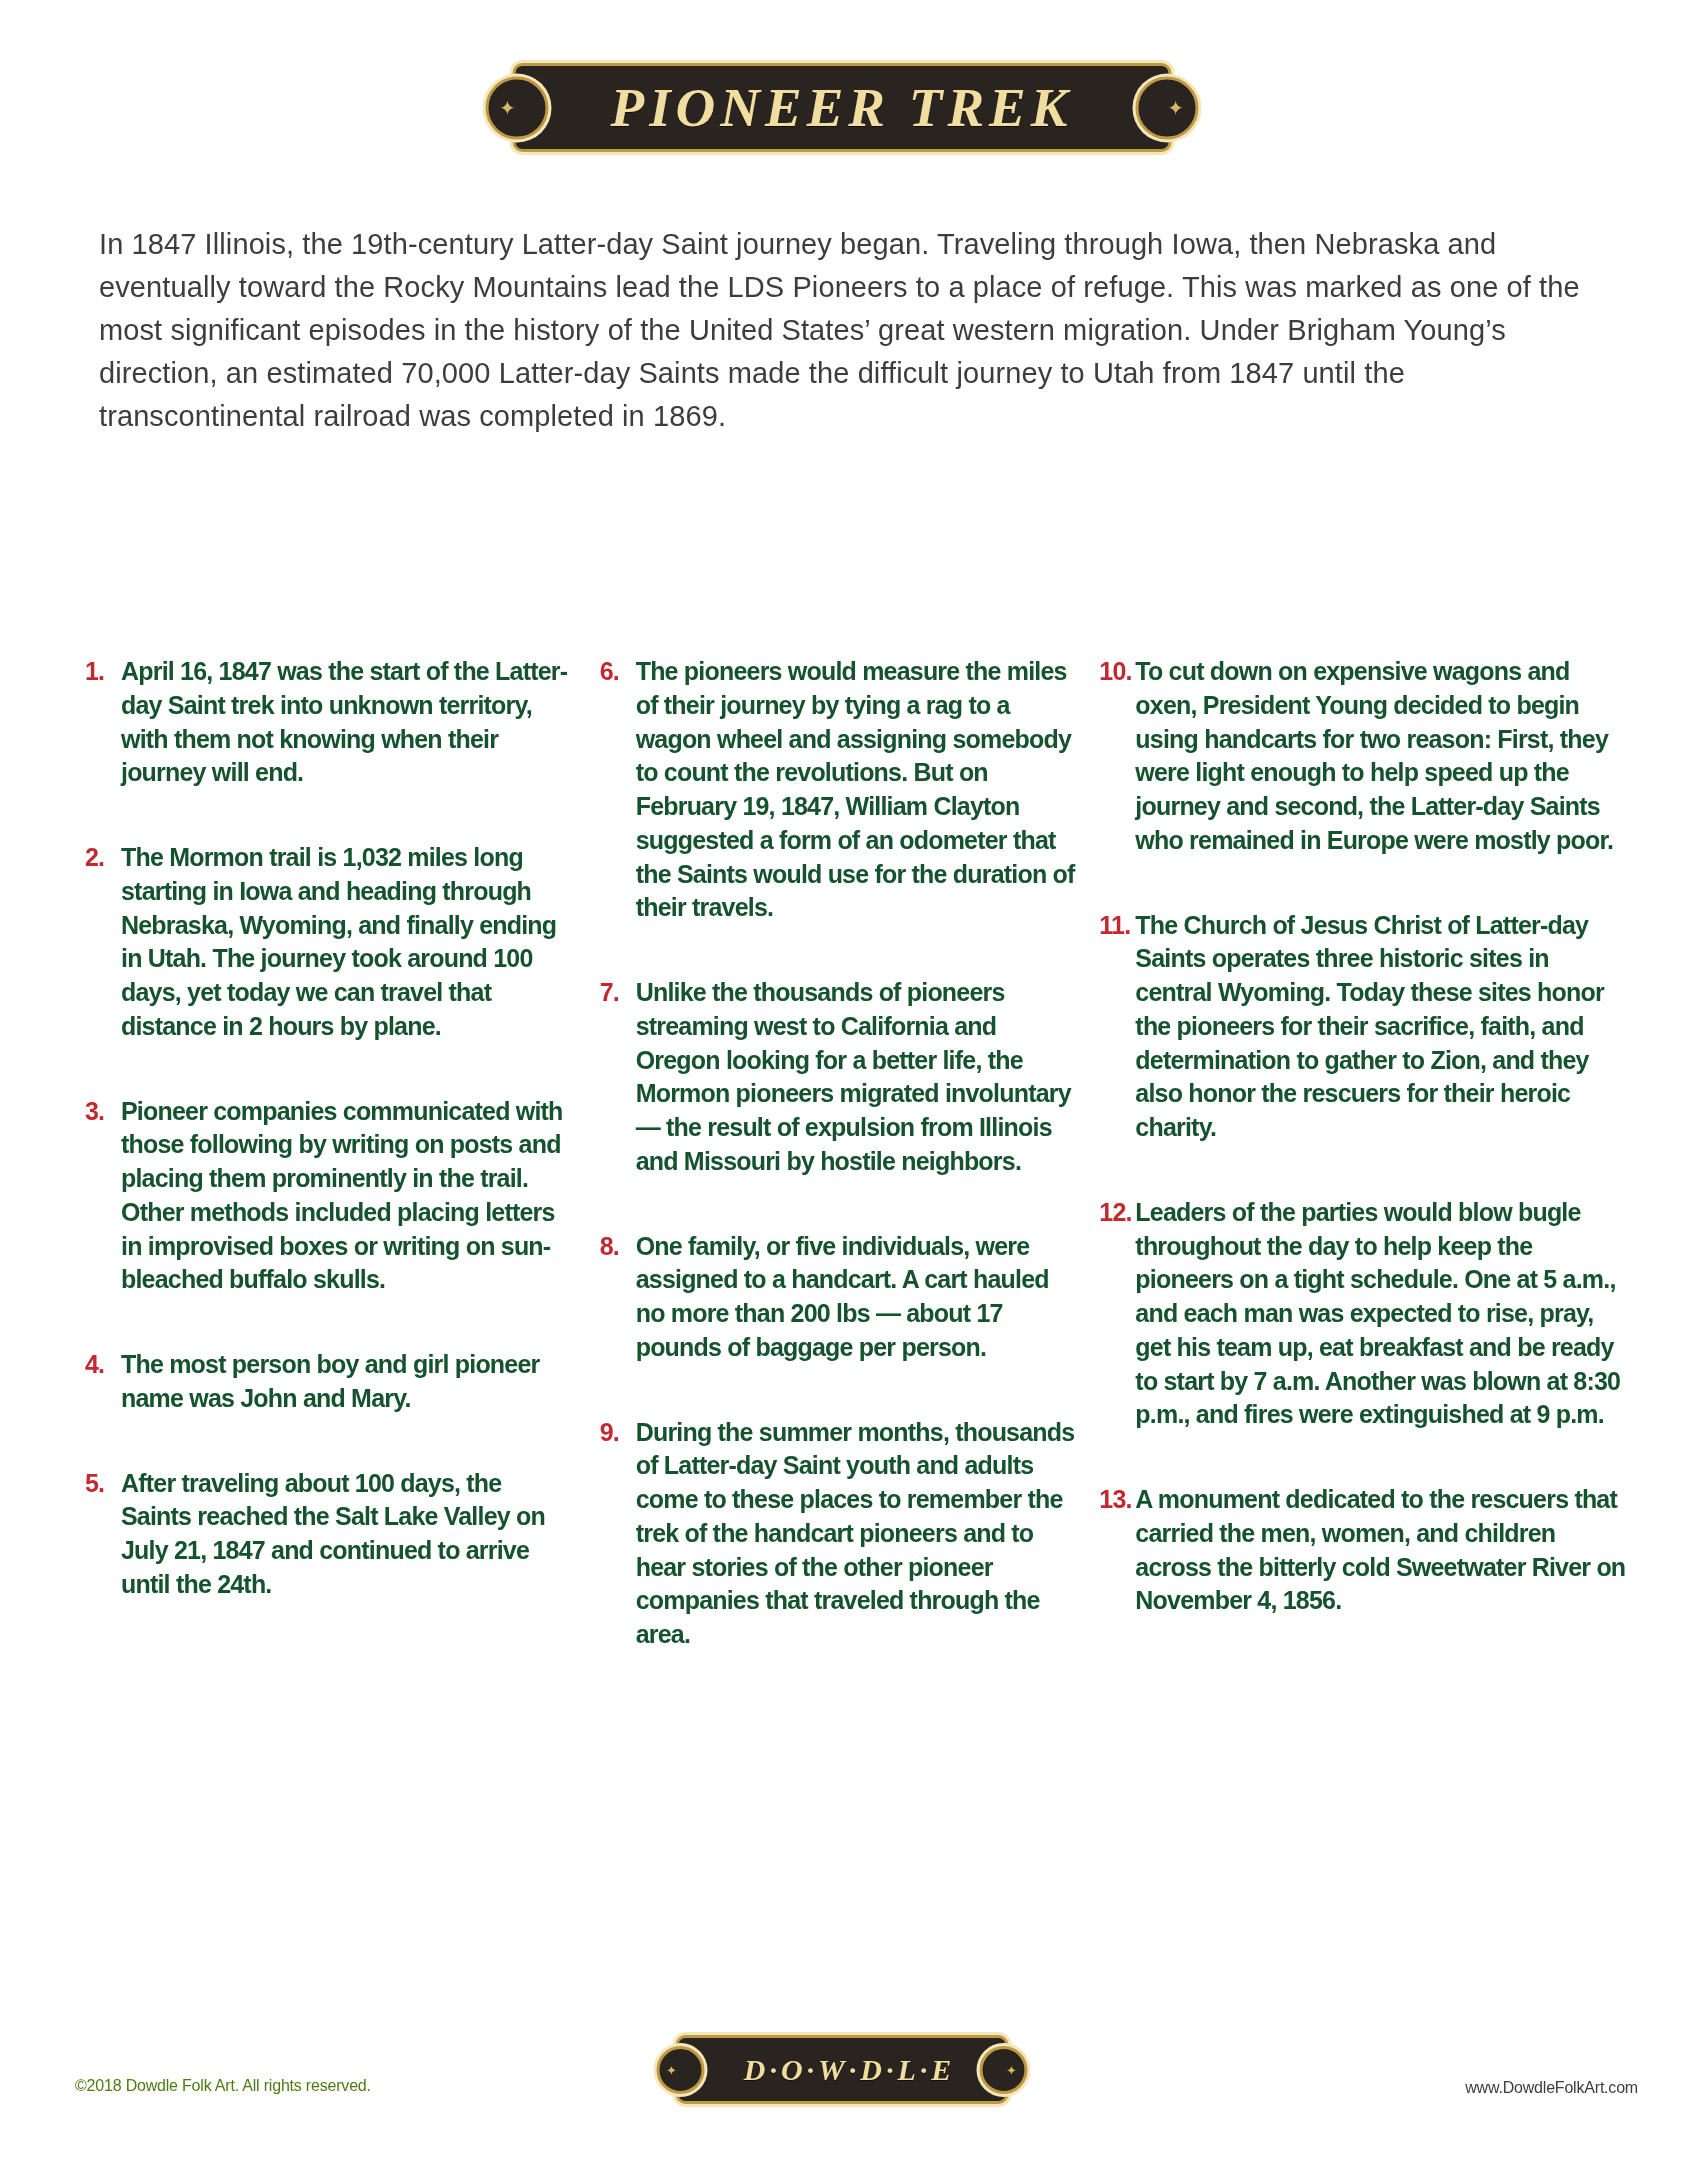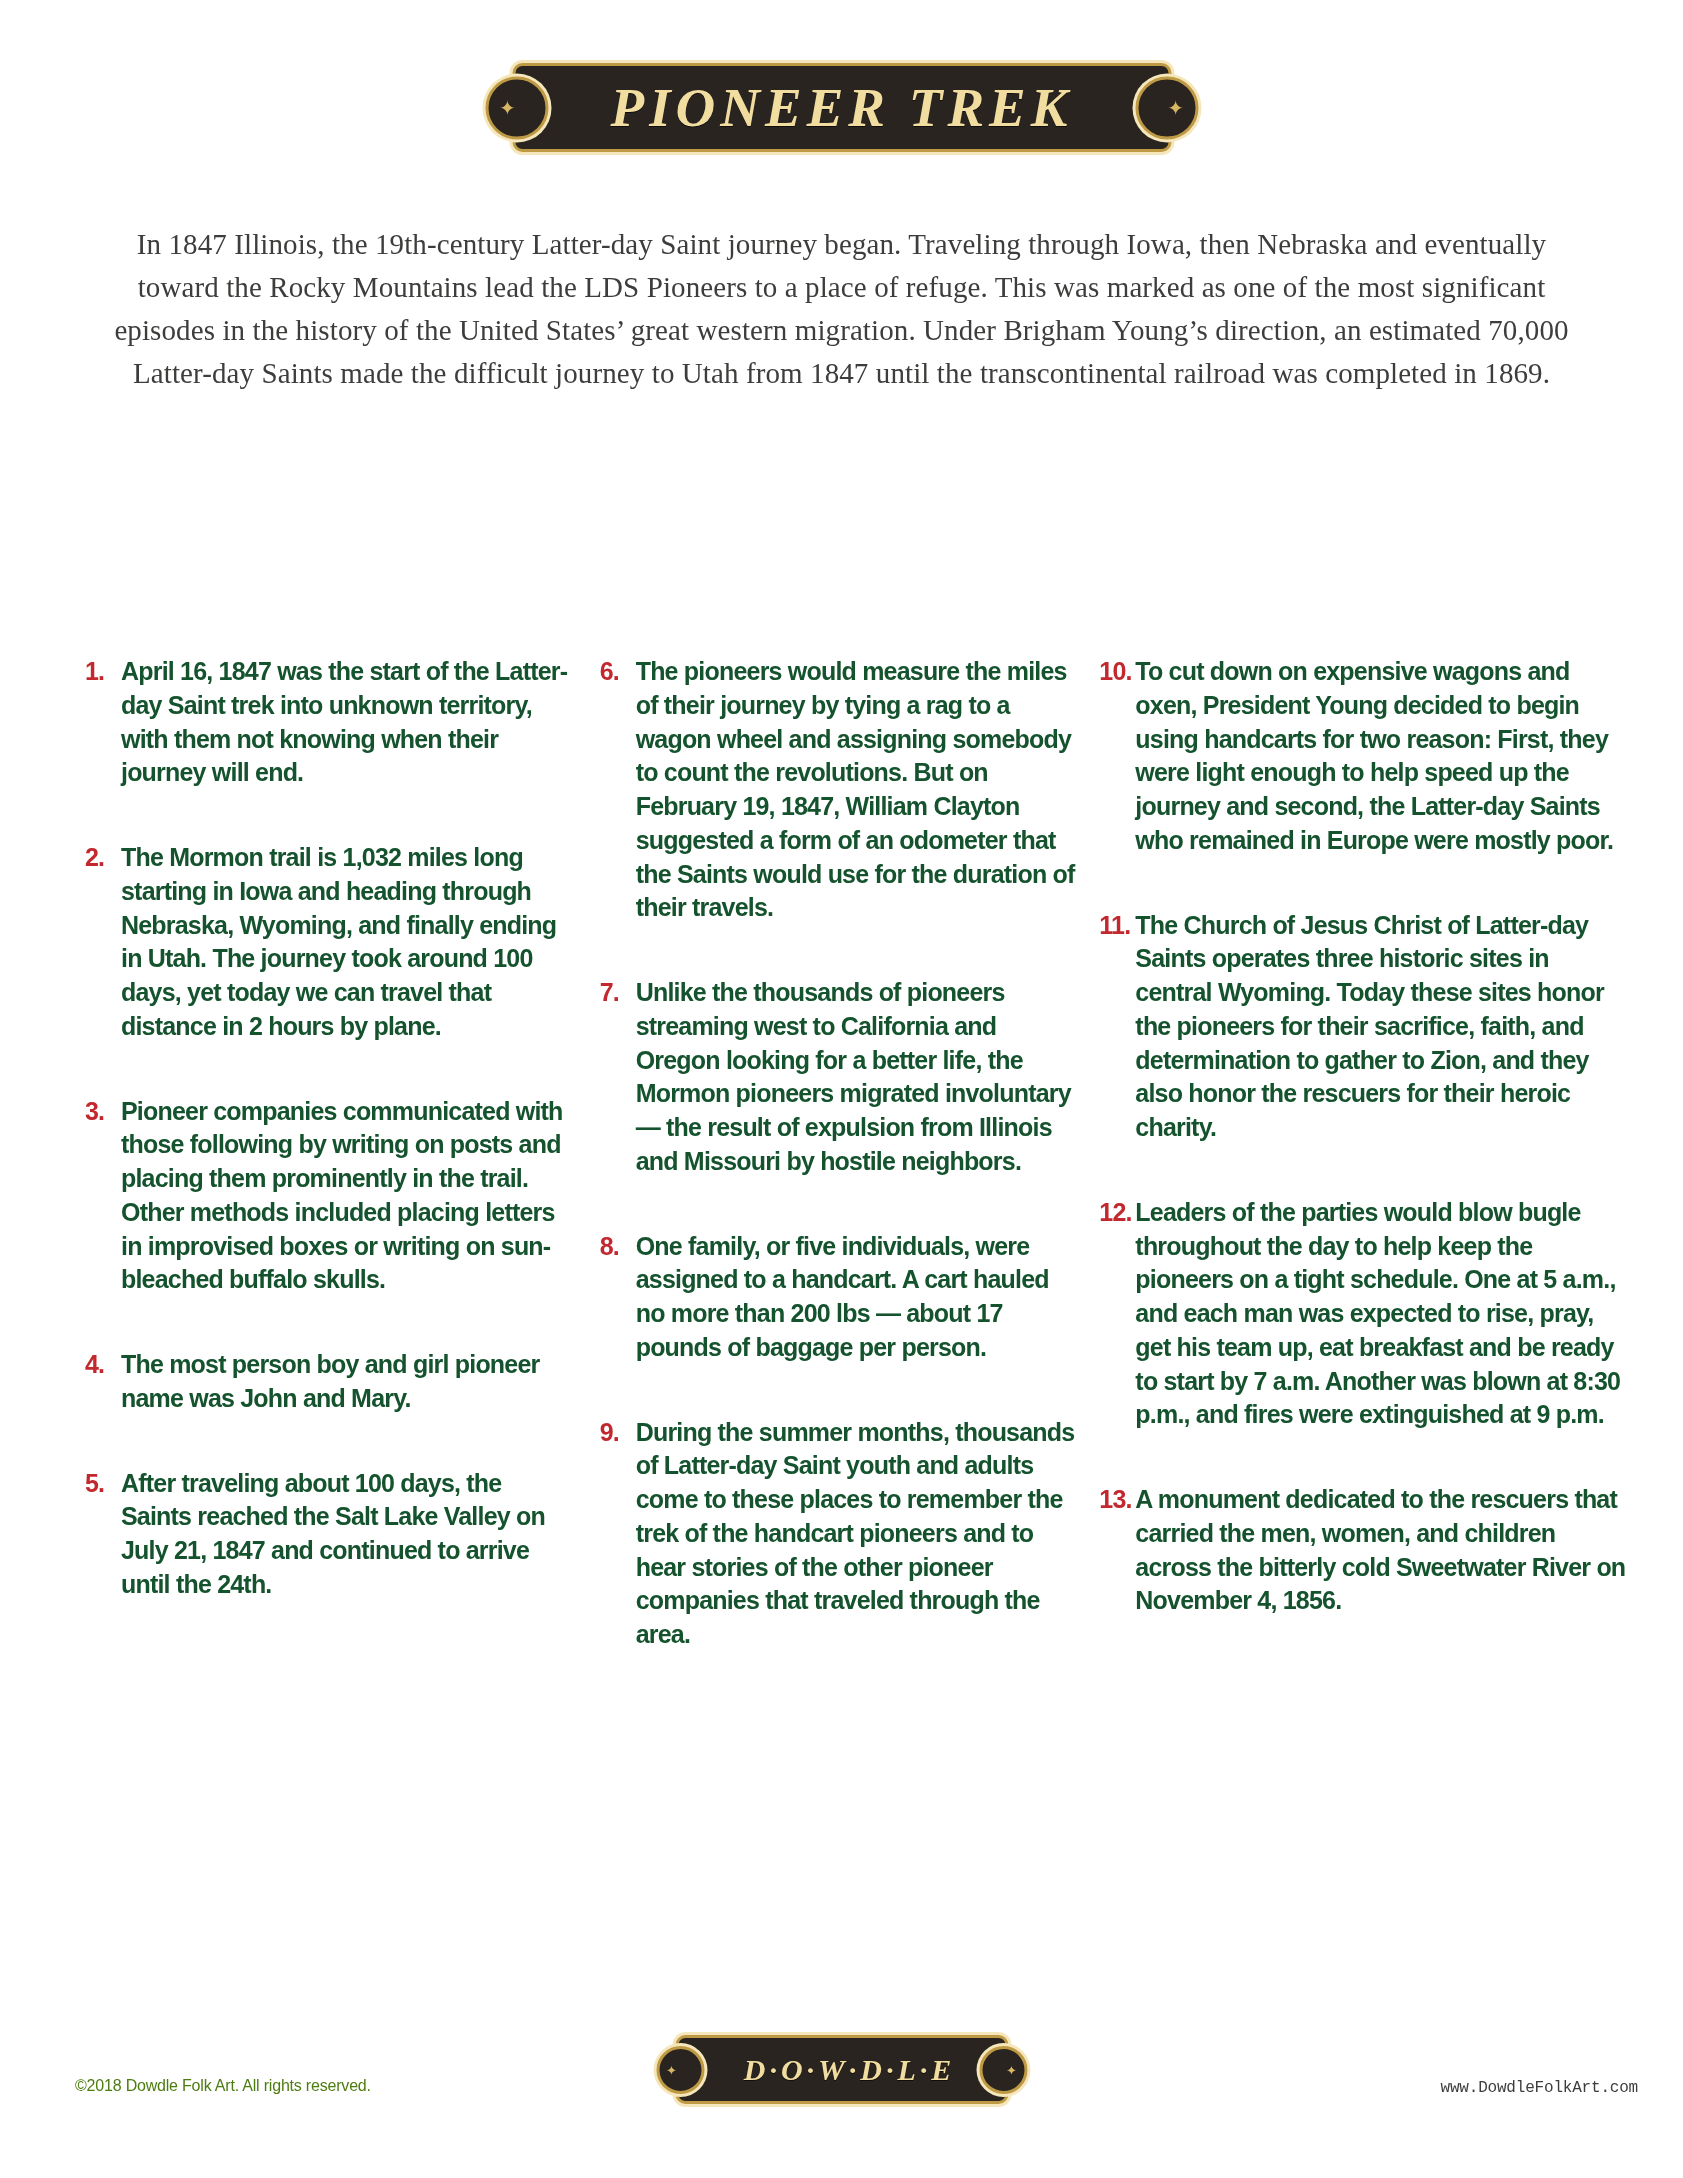--- a/index.html
+++ b/index.html
@@ -71,26 +71,25 @@
   .ornament.right { right: -16px; }
   .plaque-footer .ornament.left  { left: -12px; }
   .plaque-footer .ornament.right { right: -12px; }
 
   
   .intro {
     position: absolute;
     top: 194px;
     left: 99px;
     width: 1485px;
-    text-align: center;
+    text-align: left;
     font-size: 29px;
     line-height: 1.48;
     color: #3e3d3c;
     letter-spacing: 0.1px;
-    font-family: Liberation Serif, serif;
   }
 
   
   .facts {
     position: absolute;
     top: 655px;
     left: 85px;
     width: 1554px;
     display: flex;
   }
@@ -130,21 +129,20 @@
     color: #4d7c0f;
     letter-spacing: -0.2px;
   }
   .website {
     position: absolute;
     right: 45px;
     top: 2079px;
     font-size: 16px;
     color: #3e3d3c;
     letter-spacing: -0.2px;
-    font-family: Liberation Mono, monospace;
   }
 </style>
 </head>
 <body>
 
 <div class="page">
 
   <div class="plaque plaque-header">
     <span class="ornament left">✦</span>
     <span class="plaque-title">PIONEER TREK</span>

